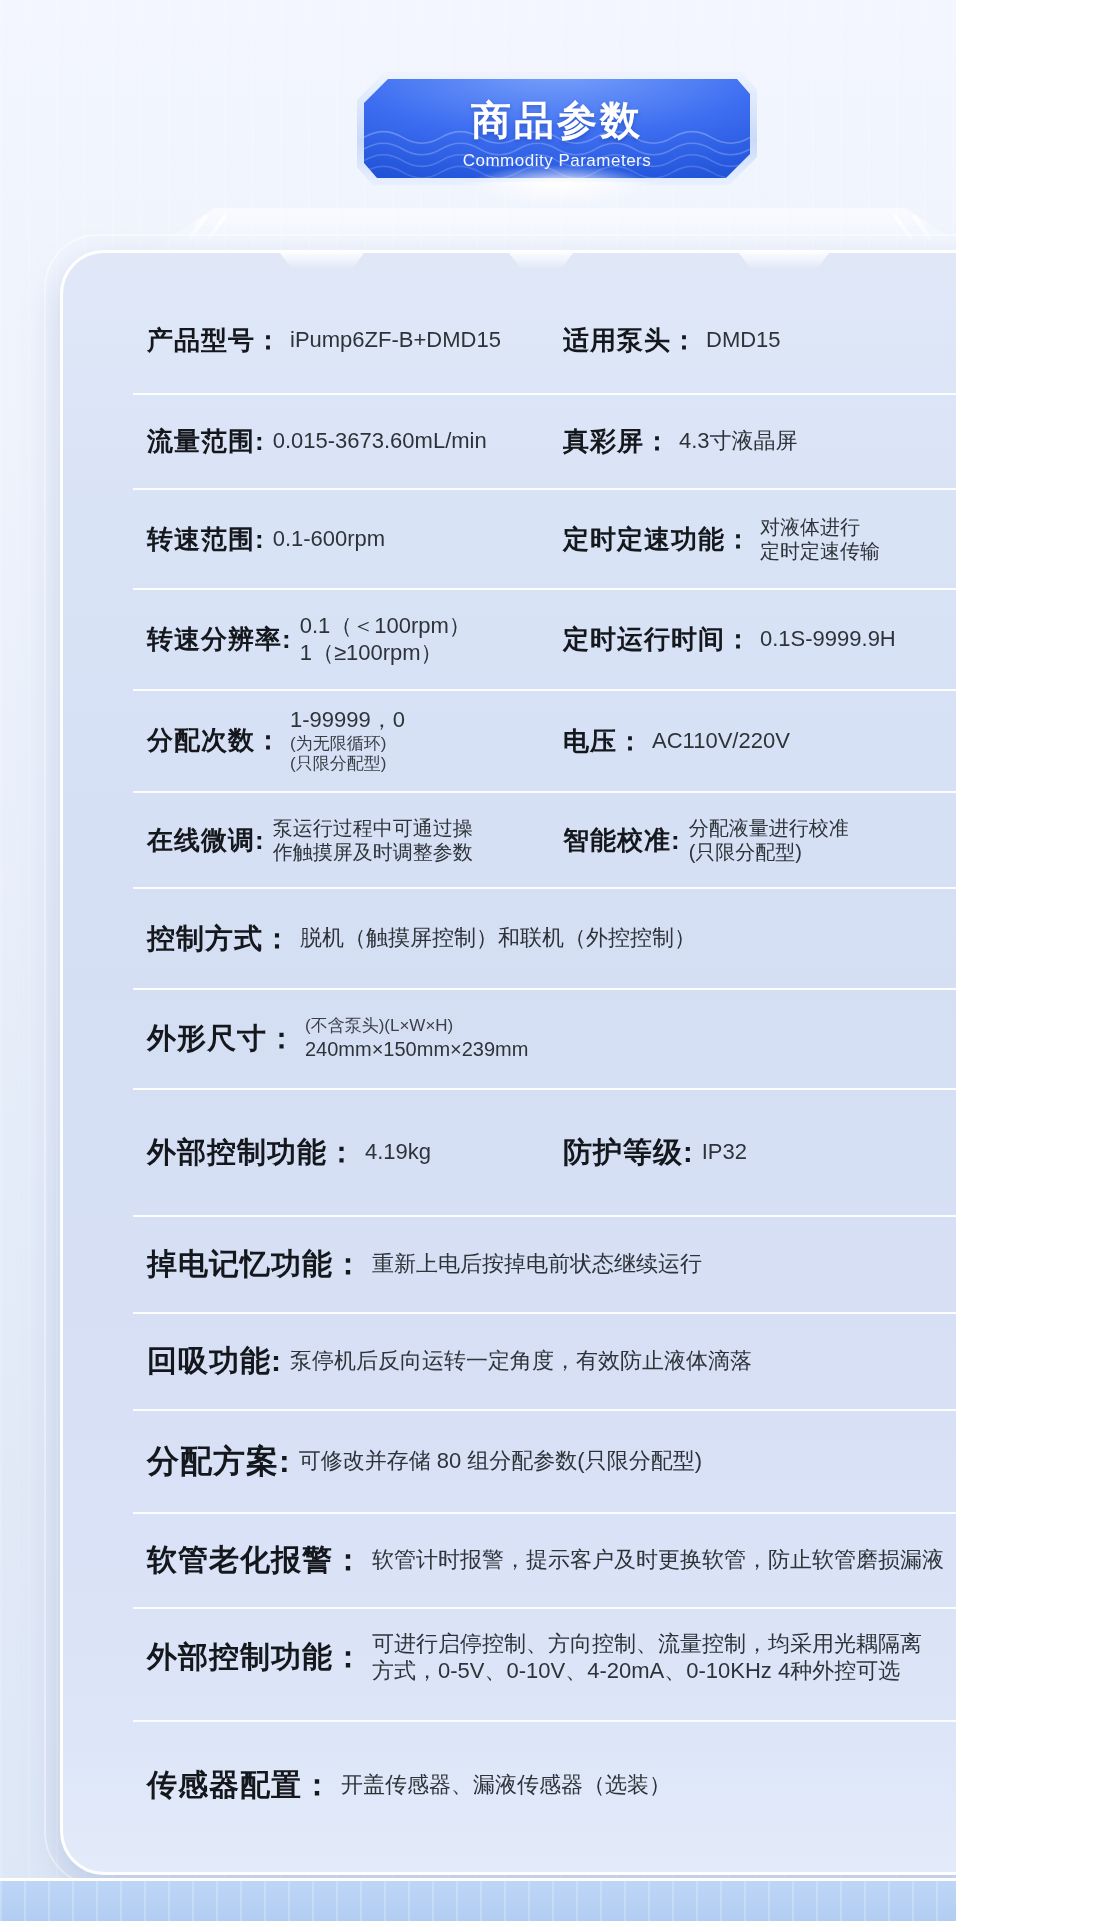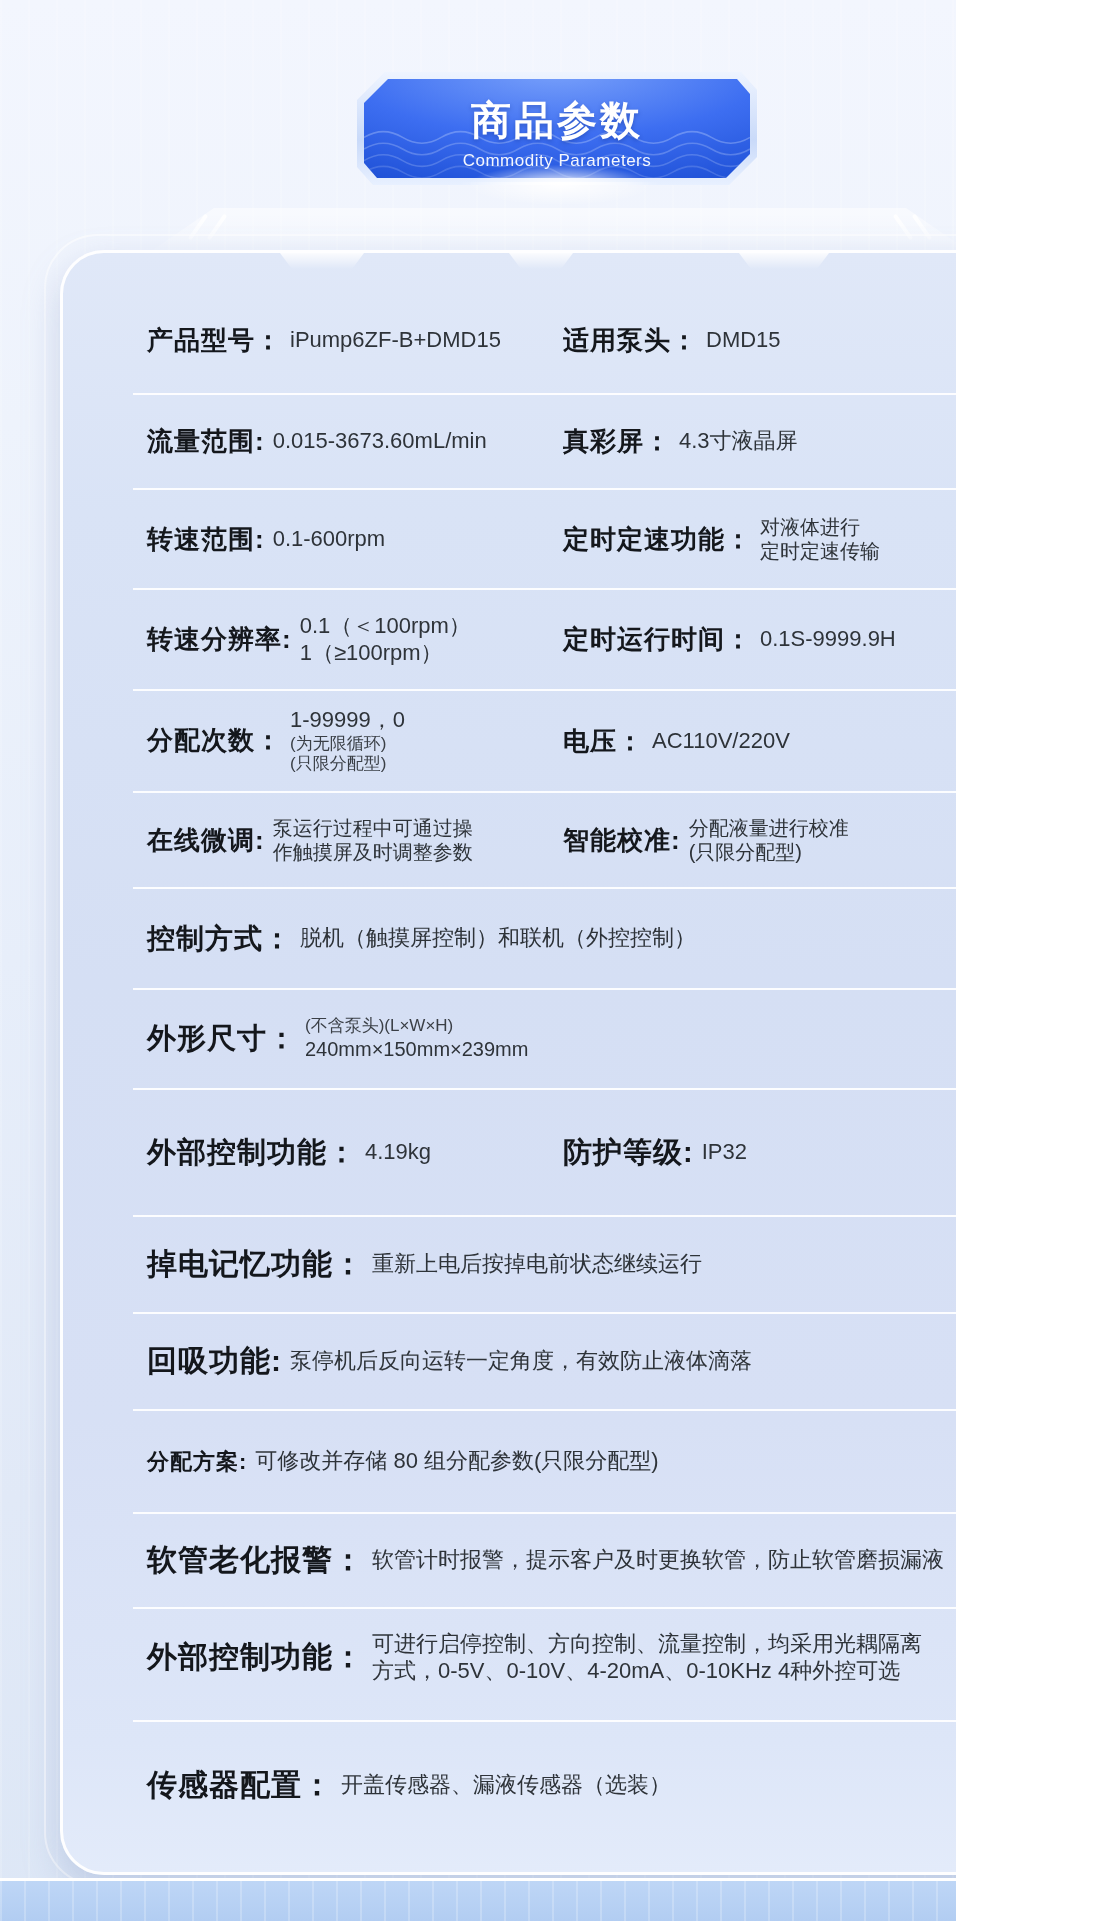--- a/index.html
+++ b/index.html
@@ -263,21 +263,21 @@
         <div class="row" style="min-height: 97px;">
           <div class="cell cell-rest">
             <span class="lbl" style="font-size: 30px;">回吸功能:</span>
             <div class="val">
               <div class="vline v-n">泵停机后反向运转一定角度，有效防止液体滴落</div>
             </div>
           </div>
         </div>
         <div class="row" style="min-height: 103px;">
           <div class="cell cell-rest">
-            <span class="lbl" style="font-size: 22px;">分配方案:</span>
+            <span class="lbl" style="font-size: 32px;">分配方案:</span>
             <div class="val">
               <div class="vline v-n">可修改并存储 80 组分配参数(只限分配型)</div>
             </div>
           </div>
         </div>
         <div class="row" style="min-height: 95px;">
           <div class="cell cell-rest">
             <span class="lbl" style="font-size: 30px;">软管老化报警：</span>
             <div class="val">
               <div class="vline v-n">软管计时报警，提示客户及时更换软管，防止软管磨损漏液</div>

